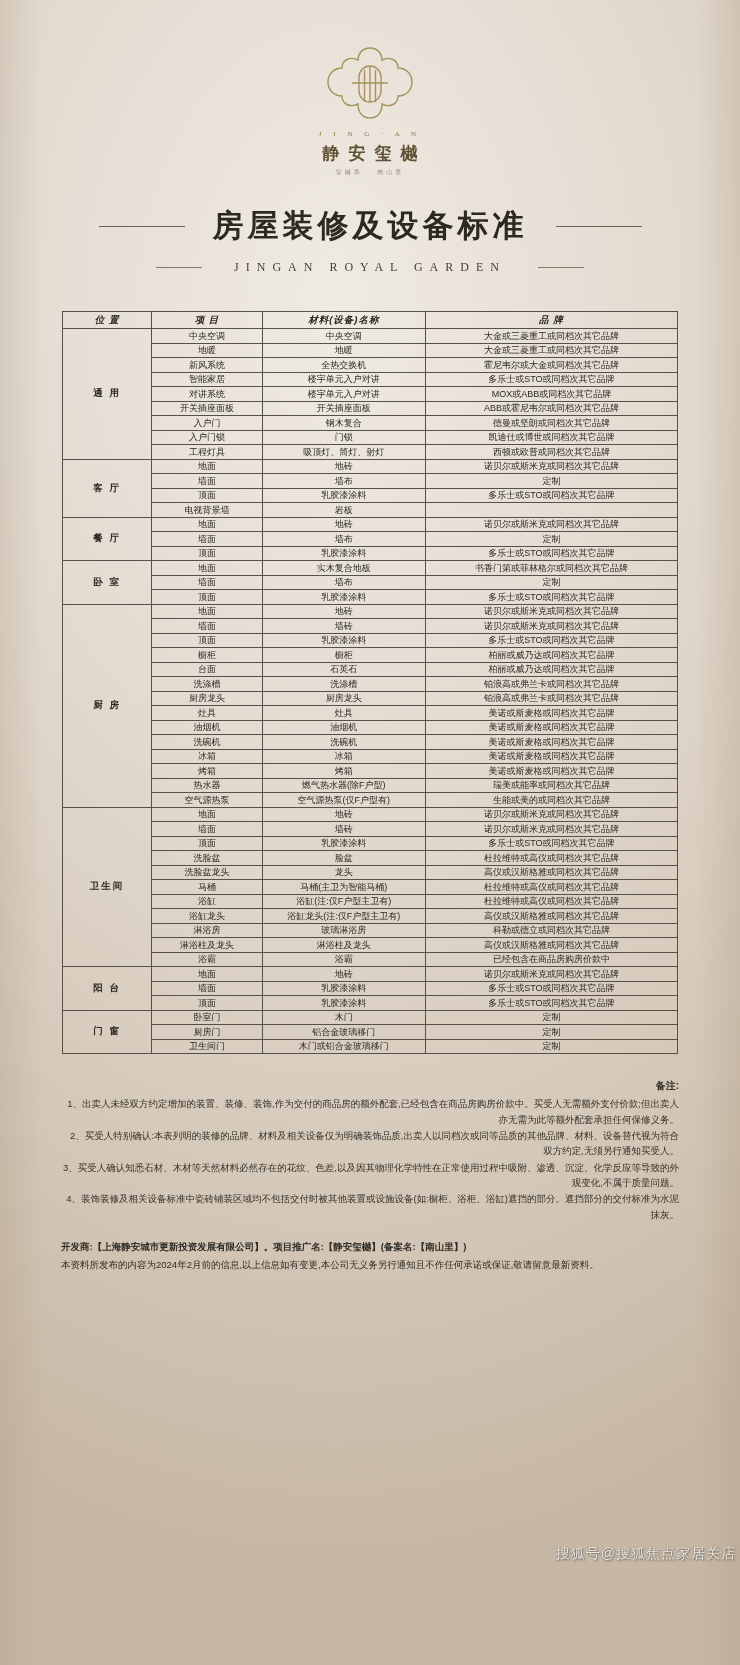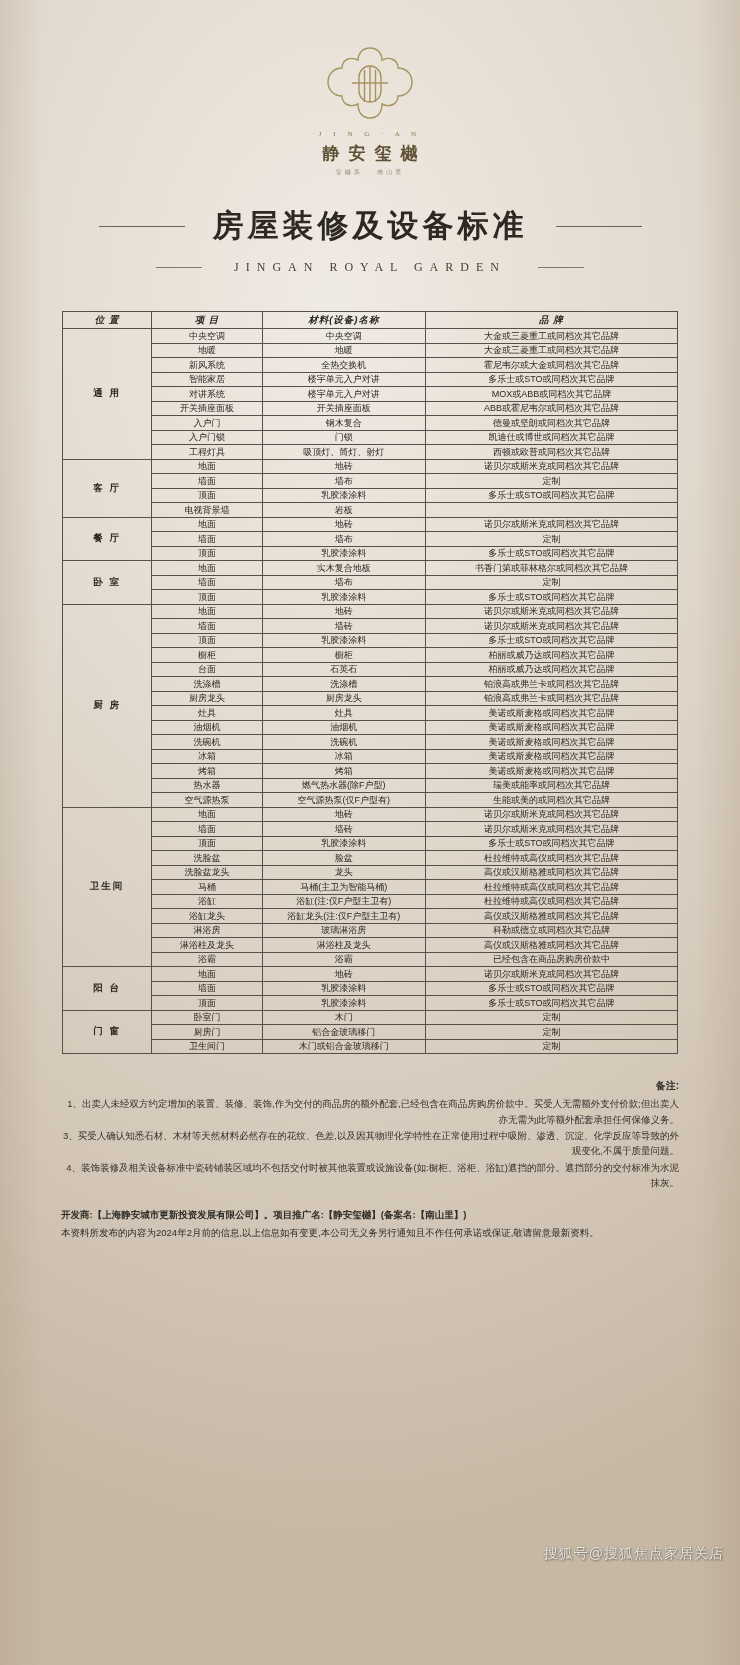--- a/index.html
+++ b/index.html
@@ -100,21 +100,21 @@
   
   .footer{
     width:618px;margin:16px auto 0 auto;
     font-size:9.5px;line-height:1.9;color:#2f2c26;
   }
   .footer .dev{font-weight:bold;}
 
   
   .watermark{
     position:absolute;
-    right:16px;bottom:102px;
+    right:4px;bottom:102px;
     font-size:14px;color:rgba(250,248,245,0.85);
     text-shadow:1px 1px 2px rgba(90,85,75,0.85), -0.5px -0.5px 1px rgba(90,85,75,0.5);
     letter-spacing:1px;
   }
 </style>
 </head>
 <body>
 
 <div class="page">
 
@@ -421,20 +421,21 @@
             <td>定制</td>
           </tr>
         </tbody>
     </table>
   </div>
 
   <div class="notes">
     <div class="notes-label">备注:</div>
     <div>
         <p>1、出卖人未经双方约定增加的装置、装修、装饰,作为交付的商品房的额外配套,已经包含在商品房购房价款中。买受人无需额外支付价款;但出卖人亦无需为此等额外配套承担任何保修义务。</p>
+        <p>2、买受人特别确认:本表列明的装修的品牌、材料及相关设备仅为明确装饰品质,出卖人以同档次或同等品质的其他品牌、材料、设备替代视为符合双方约定,无须另行通知买受人。</p>
         <p>3、买受人确认知悉石材、木材等天然材料必然存在的花纹、色差,以及因其物理化学特性在正常使用过程中吸附、渗透、沉淀、化学反应等导致的外观变化,不属于质量问题。</p>
         <p>4、装饰装修及相关设备标准中瓷砖铺装区域均不包括交付时被其他装置或设施设备(如:橱柜、浴柜、浴缸)遮挡的部分。遮挡部分的交付标准为水泥抹灰。</p>
       </div>
   </div>
 
   <div class="footer">
     <div class="dev">开发商:【上海静安城市更新投资发展有限公司】。项目推广名:【静安玺樾】(备案名:【南山里】)</div>
     <div>本资料所发布的内容为2024年2月前的信息,以上信息如有变更,本公司无义务另行通知且不作任何承诺或保证,敬请留意最新资料。</div>
   </div>
 

